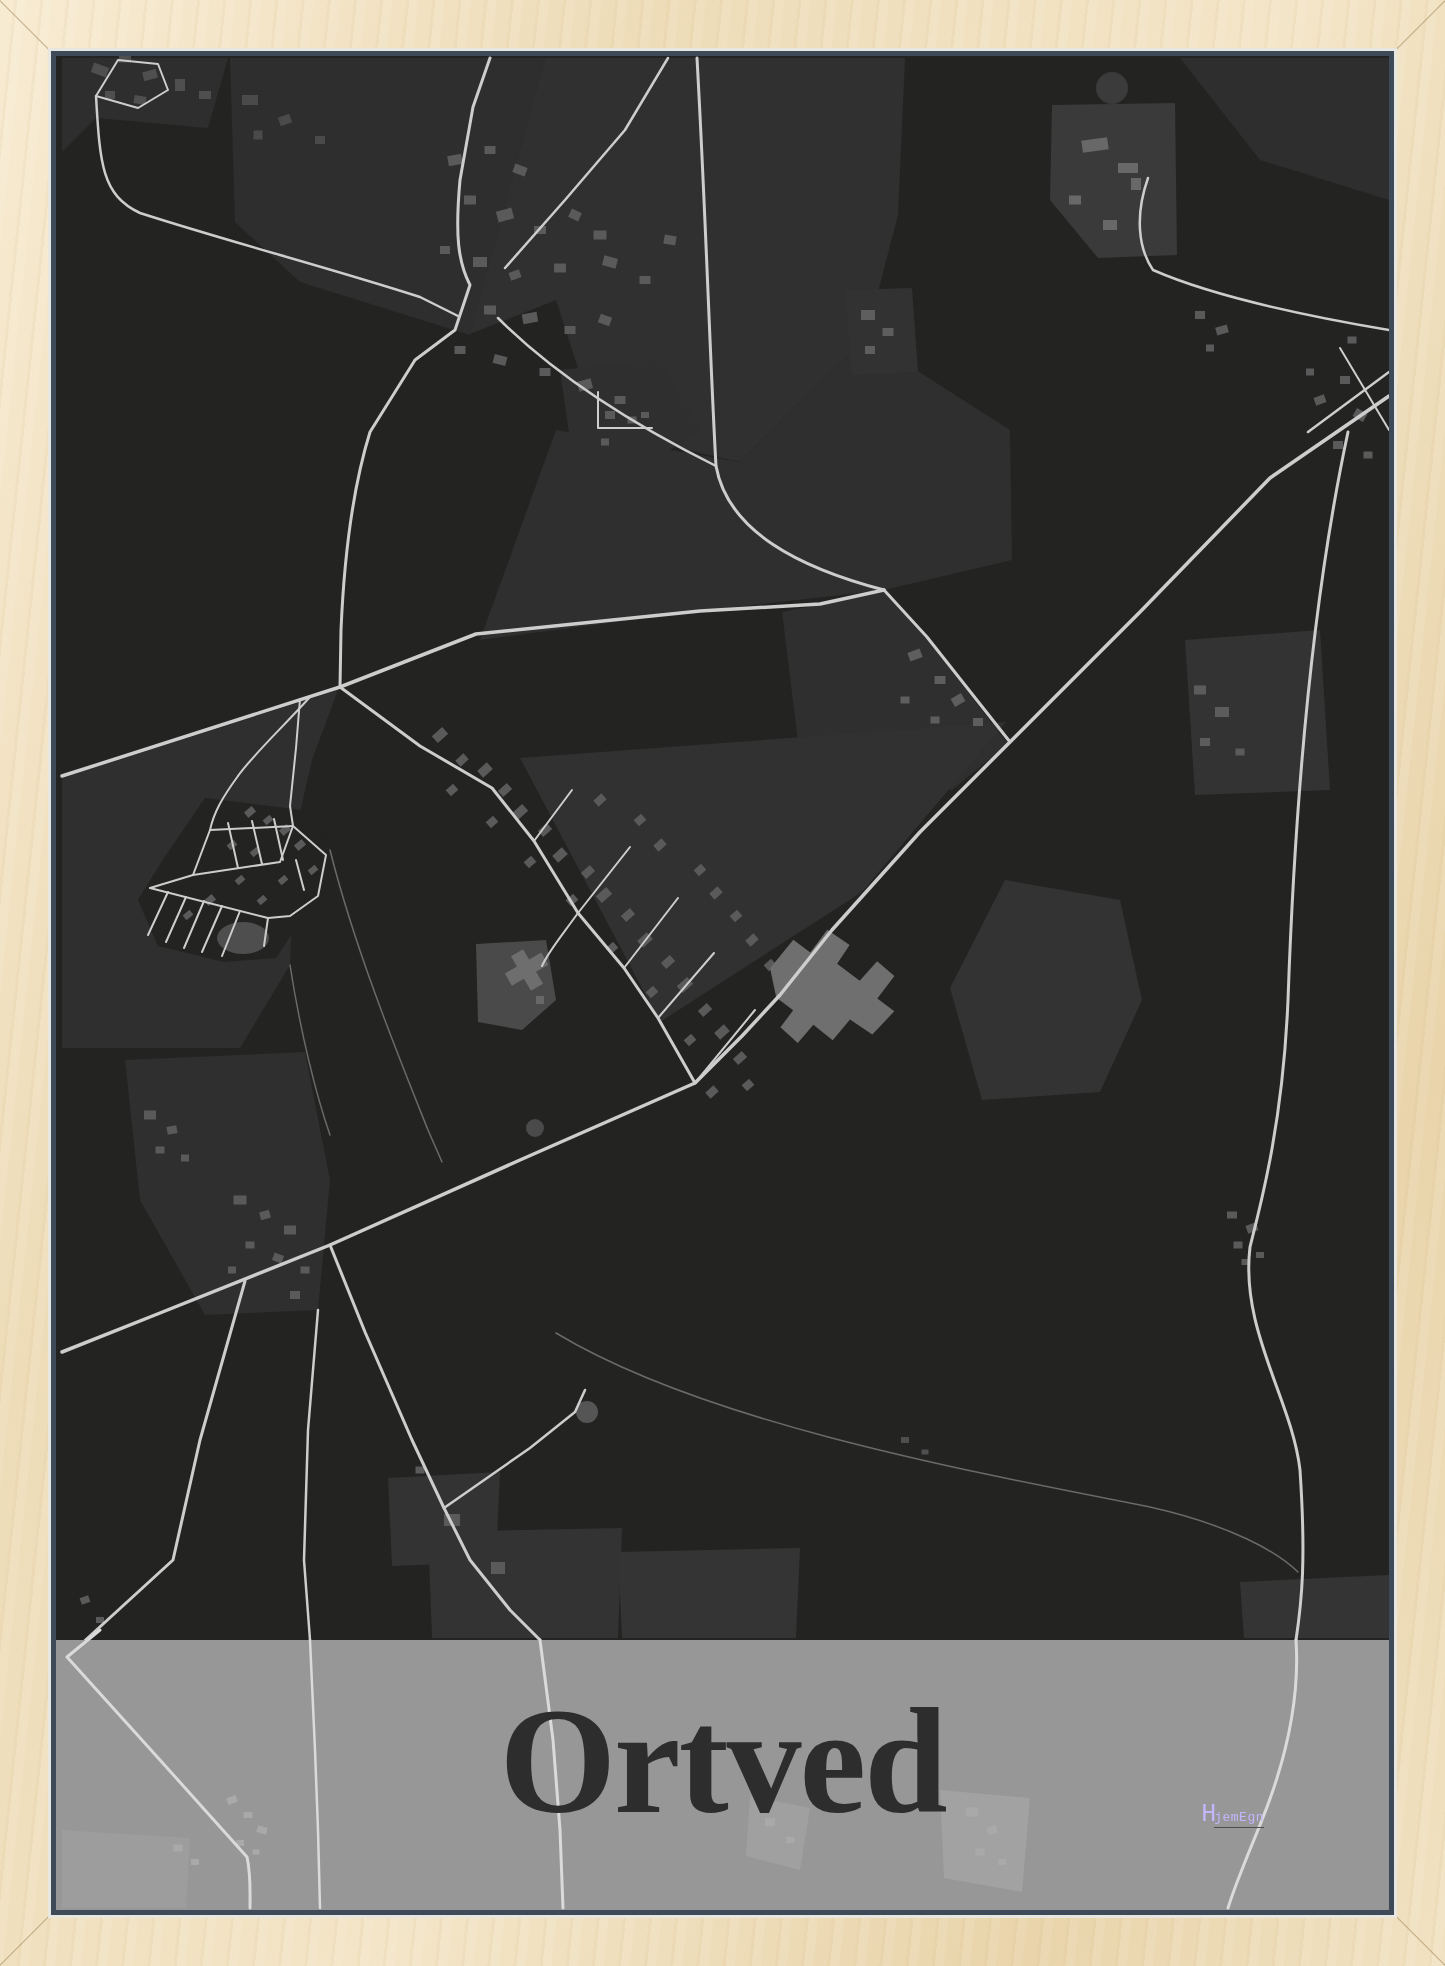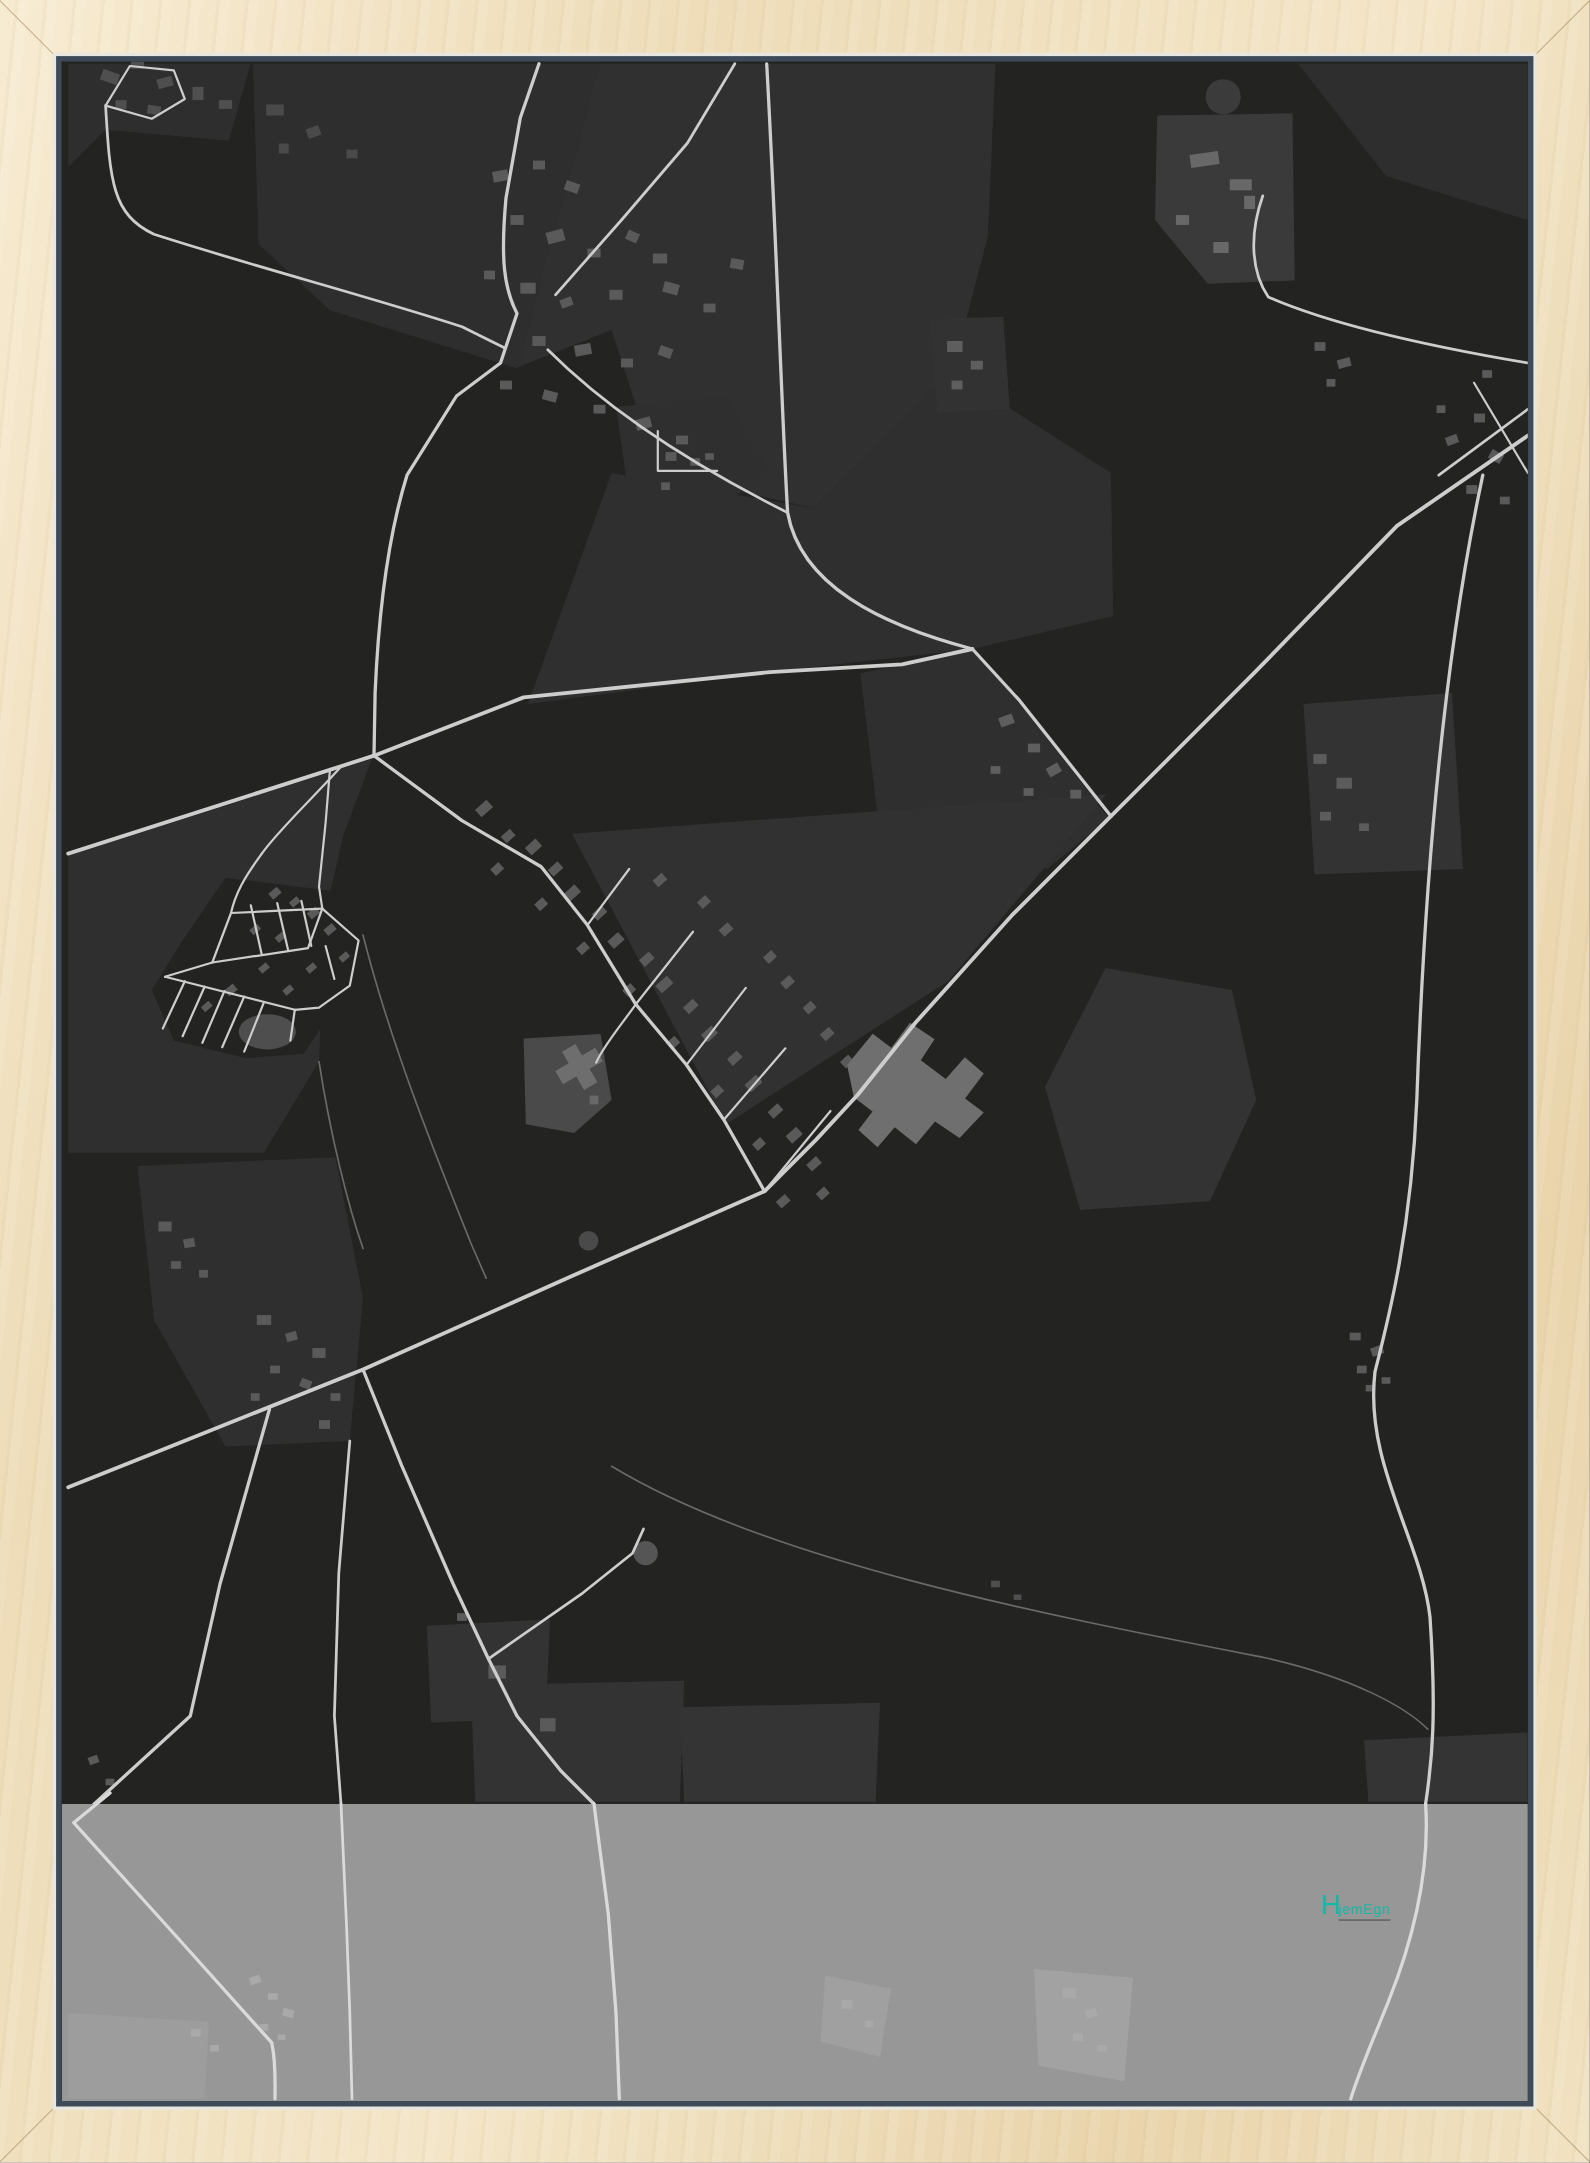--- a/index.html
+++ b/index.html
@@ -16,22 +16,22 @@
   .seam.bl{left:0;bottom:0;transform-origin:0 100%;transform:rotate(-45deg);}
   .seam.br{right:0;bottom:0;transform-origin:100% 100%;transform:rotate(45deg);}
   .gap{position:absolute;inset:48px;background:#e7e6e0;z-index:4;}
   .liner{position:absolute;inset:51px;background:#3e4a58;z-index:5;}
   .poster{position:absolute;inset:56px;background:#232322;overflow:hidden;z-index:6;}
   .poster svg{position:absolute;left:0;top:0;width:1333px;height:1854px;display:block;}
   .title-wrap{position:absolute;left:0;right:0;top:1584px;height:270px;z-index:10;
     display:flex;align-items:center;justify-content:center;pointer-events:none;}
   .title{font-family:"Liberation Serif", serif;font-weight:700;font-size:150px;color:#2d2d2d;
     letter-spacing:-2px;transform:translateY(-14px);line-height:1;}
-  .brand{position:absolute;right:125px;top:1664px;z-index:11;color:#14b8a6;
-    font-family:Liberation Sans, sans-serif;line-height:1;white-space:nowrap;}
+  .brand{position:absolute;right:125px;top:1746px;z-index:11;color:#c4b5fd;
+    font-family:Liberation Mono, monospace;line-height:1;white-space:nowrap;}
   .brand .lg-h{font-size:25px;font-weight:400;}
   .brand .lg-rest{font-size:13px;letter-spacing:.5px;border-bottom:1.5px solid #4e4e4e;
     padding-bottom:2px;margin-left:-2px;}
 </style>
 </head>
 <body>
 
 <div class="scene">
   <div class="frame"></div>
   <div class="seam tl"></div>
@@ -282,15 +282,18 @@
           <rect x="765" y="1818" width="10" height="8" fill="#a9a9a9" transform="rotate(0 770 1822)"></rect>
           <rect x="786" y="1837" width="8" height="6" fill="#a9a9a9" transform="rotate(0 790 1840)"></rect>
           <rect x="173.5" y="1844.5" width="9" height="7" fill="#a9a9a9" transform="rotate(0 178 1848)"></rect>
           <rect x="191" y="1859" width="8" height="6" fill="#a9a9a9" transform="rotate(0 195 1862)"></rect>
           <path d="M540,1640 L553,1740 L560,1830 L563,1908" fill="none" stroke="#dadada" stroke-width="3" stroke-linecap="round" stroke-linejoin="round"></path>
           <path d="M1296,1640 C1300,1700 1286,1760 1262,1820 C1250,1850 1236,1882 1228,1908" fill="none" stroke="#dadada" stroke-width="3" stroke-linecap="round" stroke-linejoin="round"></path>
           <path d="M100,1630 L67,1657 L160,1760 L247,1857 C251,1875 250,1893 250,1908" fill="none" stroke="#dadada" stroke-width="3" stroke-linecap="round" stroke-linejoin="round"></path>
           <path d="M310,1640 L315,1750 L318,1830 L320,1908" fill="none" stroke="#dadada" stroke-width="2.5" stroke-linecap="round" stroke-linejoin="round"></path>
         </g>
       </svg>
+    <div class="title-wrap">
+      <div class="title">Ortved</div>
+    </div>
     <div class="brand"><span class="lg-h">H</span><span class="lg-rest">jemEgn</span></div>
   </div>
 </div>
 
 </body></html>

